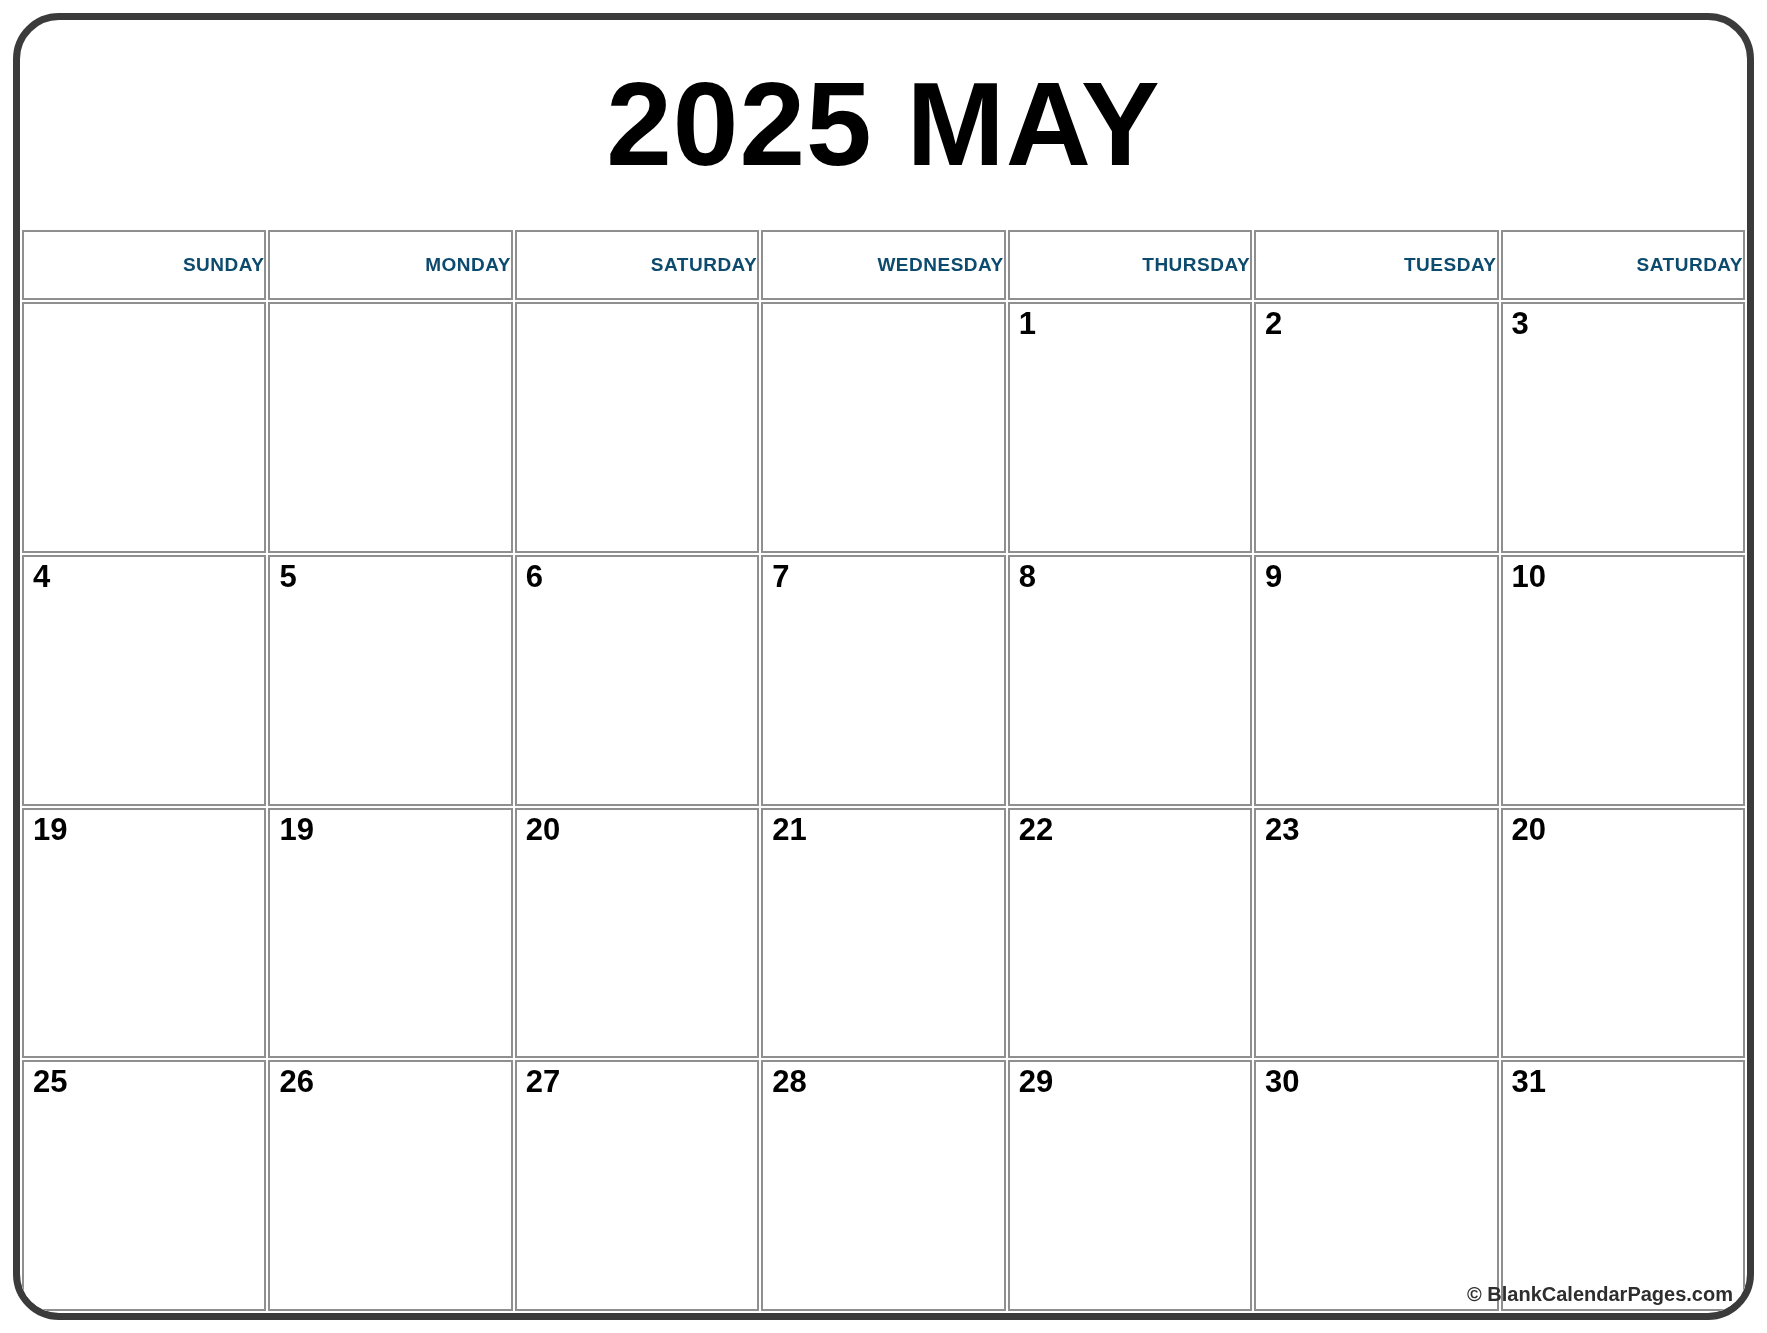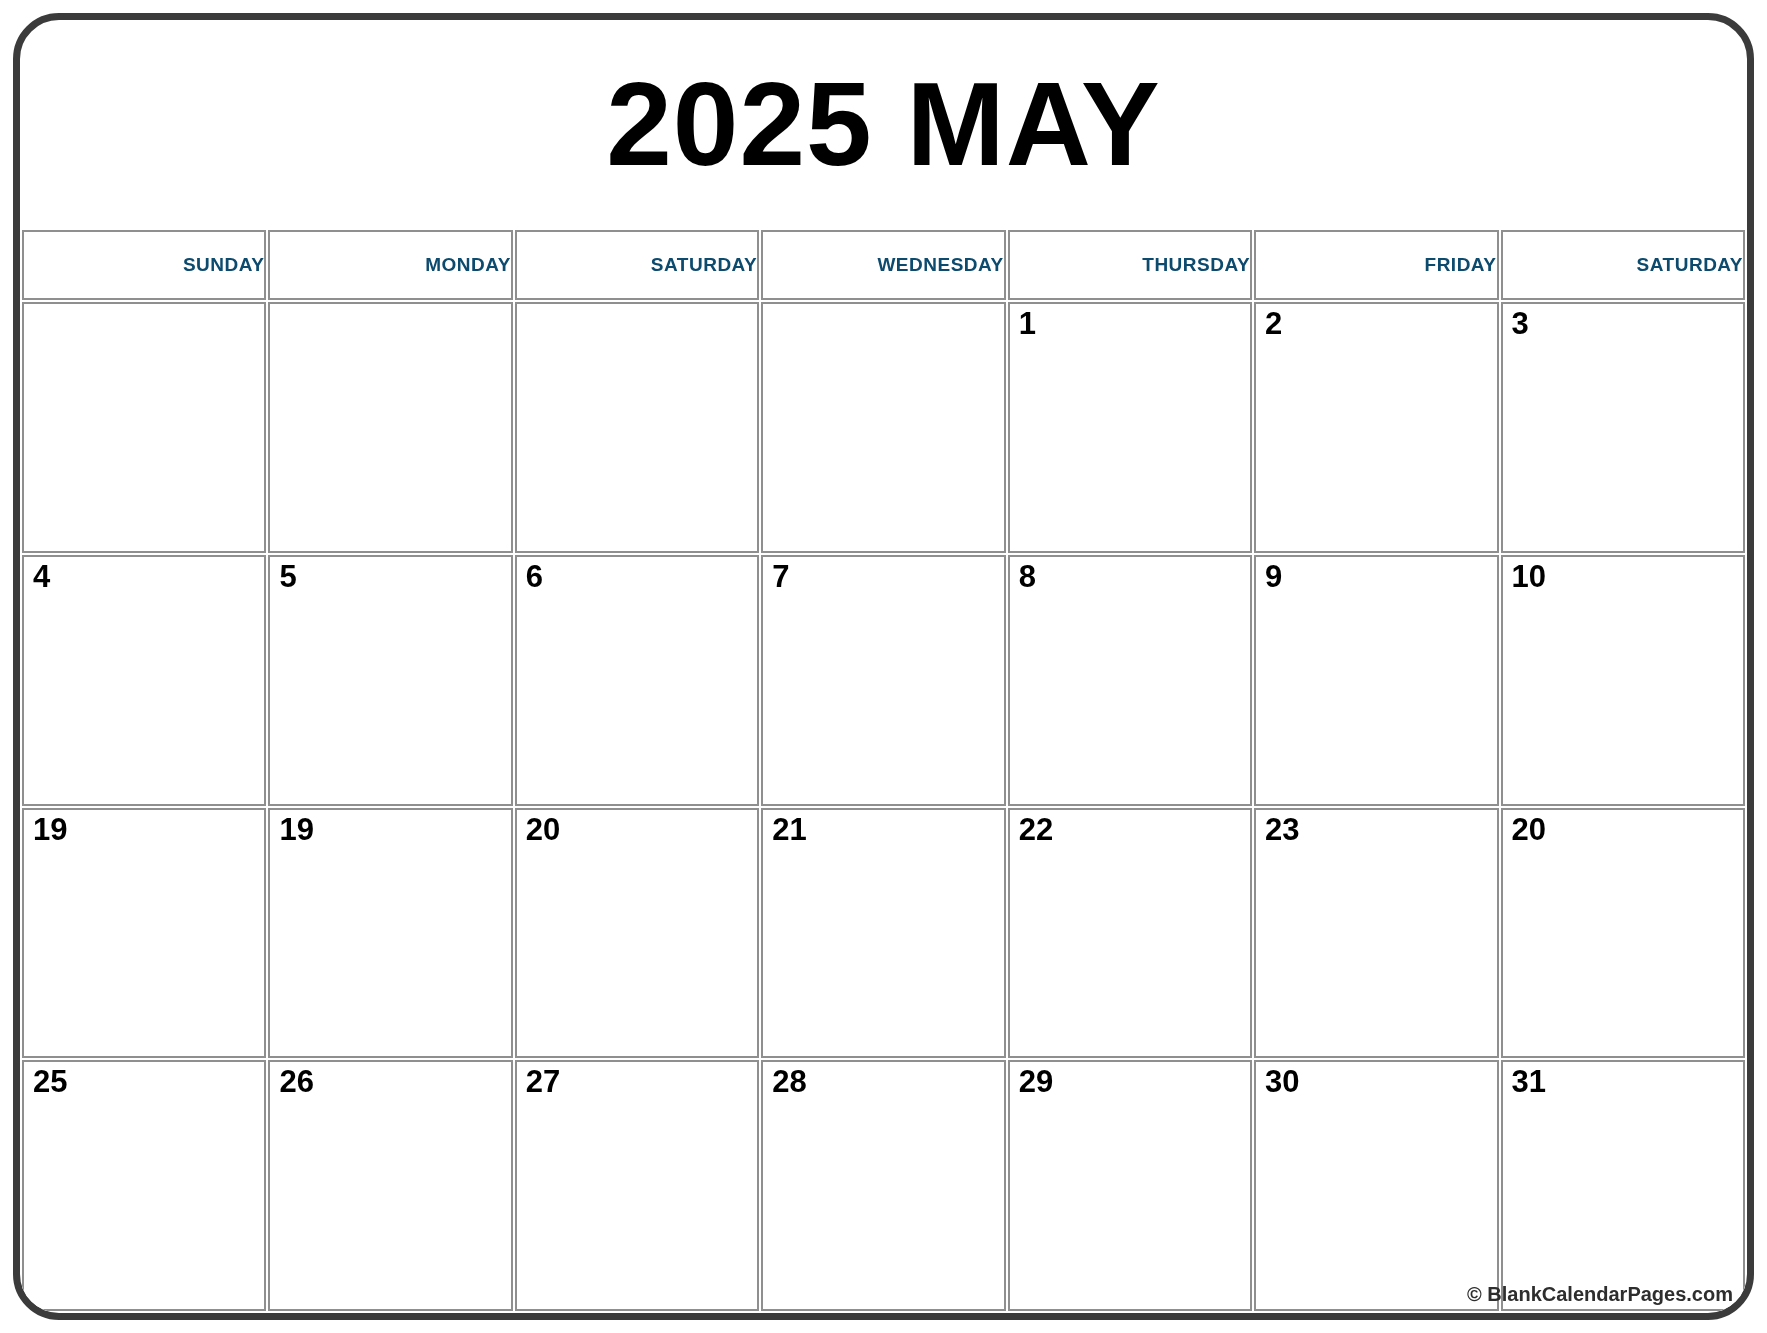--- a/index.html
+++ b/index.html
@@ -95,21 +95,21 @@
 
   <div class="grid-wrap">
     <table class="cal">
       <thead>
         <tr>
           <th>SUNDAY</th>
           <th>MONDAY</th>
           <th>SATURDAY</th>
           <th>WEDNESDAY</th>
           <th>THURSDAY</th>
-          <th>FRIDAY</th>
+          <th>TUESDAY</th>
           <th>SATURDAY</th>
         </tr>
       </thead>
       <tbody>
         <tr>
           <td><span class="day-num"></span></td>
           <td><span class="day-num"></span></td>
           <td><span class="day-num"></span></td>
           <td><span class="day-num"></span></td>
           <td><span class="day-num">1</span></td>

